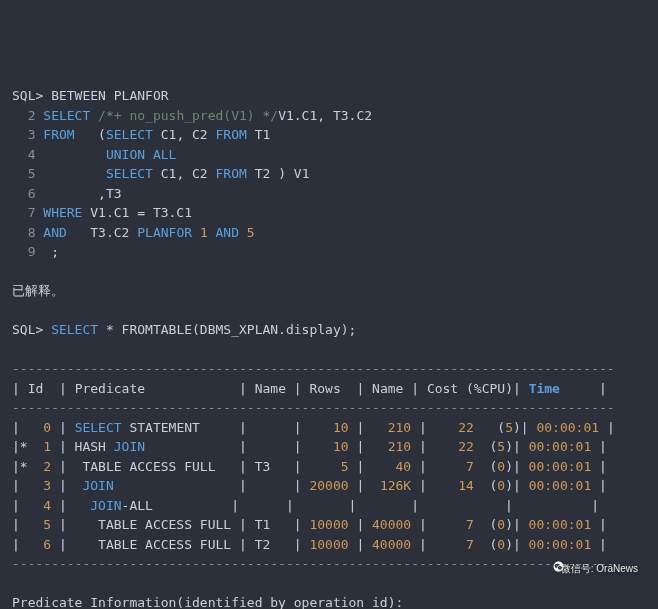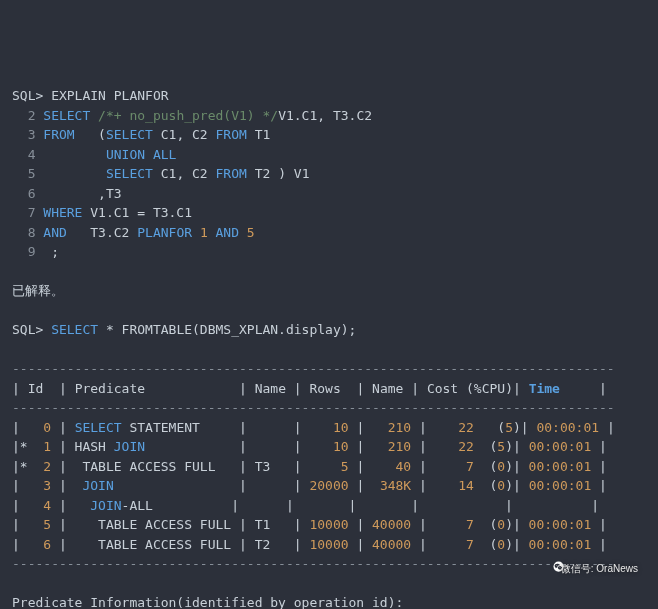--- a/index.html
+++ b/index.html
@@ -35,41 +35,41 @@
     font-size: 10px;
     color: #e8e8e8;
     text-shadow: 0 0 4px rgba(0,0,0,.6);
   }
 </style>
 </head>
 <body>
 
 
 
-<div><span>SQL&gt;</span> <span>EXPLAIN PLANFOR</span>
+<div><span>SQL&gt;</span> <span>BETWEEN PLANFOR</span>
   <span class="dim">2</span> <span class="kw">SELECT</span> <span class="hint">/*+ no_push_pred(V1) */</span>V1.C1, T3.C2
   <span class="dim">3</span> <span class="kw">FROM</span>   (<span class="kw">SELECT</span> C1, C2 <span class="kw">FROM</span> T1
   <span class="dim">4</span>         <span class="kw">UNION ALL</span>
   <span class="dim">5</span>         <span class="kw">SELECT</span> C1, C2 <span class="kw">FROM</span> T2 ) V1
   <span class="dim">6</span>        ,T3
   <span class="dim">7</span> <span class="kw">WHERE</span> V1.C1 = T3.C1
   <span class="dim">8</span> <span class="kw">AND</span>   T3.C2 <span class="kw">PLANFOR</span> <span class="num">1</span> <span class="kw">AND</span> <span class="num">5</span>
   <span class="dim">9</span>  ;
 
 <span>已解释。</span>
 
 <span>SQL&gt;</span> <span class="kw">SELECT</span><span> * FROMTABLE(DBMS_XPLAN.display);</span>
 
 <span class="dim">-----------------------------------------------------------------------------</span>
 | <span>Id</span>  | <span>Predicate</span>            | <span>Name</span> | <span>Rows</span>  | <span>Name</span> | <span>Cost (%CPU)</span>| <span class="time">Time</span>     |
 <span class="dim">-----------------------------------------------------------------------------</span>
 |   <span class="num">0</span> | <span class="kw2">SELECT</span> STATEMENT     |      |    <span class="num">10</span> |   <span class="num">210</span> |    <span class="num">22</span>   (<span class="num">5</span>)| <span class="num">00:00:01</span> |
 |*  <span class="num">1</span> | HASH <span class="kw2">JOIN</span>            |      |    <span class="num">10</span> |   <span class="num">210</span> |    <span class="num">22</span>  (<span class="num">5</span>)| <span class="num">00:00:01</span> |
 |*  <span class="num">2</span> |  TABLE ACCESS FULL   | T3   |     <span class="num">5</span> |    <span class="num">40</span> |     <span class="num">7</span>  (<span class="num">0</span>)| <span class="num">00:00:01</span> |
-|   <span class="num">3</span> |  <span class="kw2">JOIN</span>                |      | <span class="num">20000</span> |  <span class="num">348K</span> |    <span class="num">14</span>  (<span class="num">0</span>)| <span class="num">00:00:01</span> |
+|   <span class="num">3</span> |  <span class="kw2">JOIN</span>                |      | <span class="num">20000</span> |  <span class="num">126K</span> |    <span class="num">14</span>  (<span class="num">0</span>)| <span class="num">00:00:01</span> |
 |   <span class="num">4</span> |   <span class="kw2">JOIN</span>-ALL          |      |       |       |           |          |
 |   <span class="num">5</span> |    TABLE ACCESS FULL | T1   | <span class="num">10000</span> | <span class="num">40000</span> |     <span class="num">7</span>  (<span class="num">0</span>)| <span class="num">00:00:01</span> |
 |   <span class="num">6</span> |    TABLE ACCESS FULL | T2   | <span class="num">10000</span> | <span class="num">40000</span> |     <span class="num">7</span>  (<span class="num">0</span>)| <span class="num">00:00:01</span> |
 <span class="dim">-----------------------------------------------------------------------------</span>
 
 <span>Predicate Information(identified by operation id):</span>
 
 
    -access(.=.)
    -filter(.&lt;= .&gt;=)</div>

